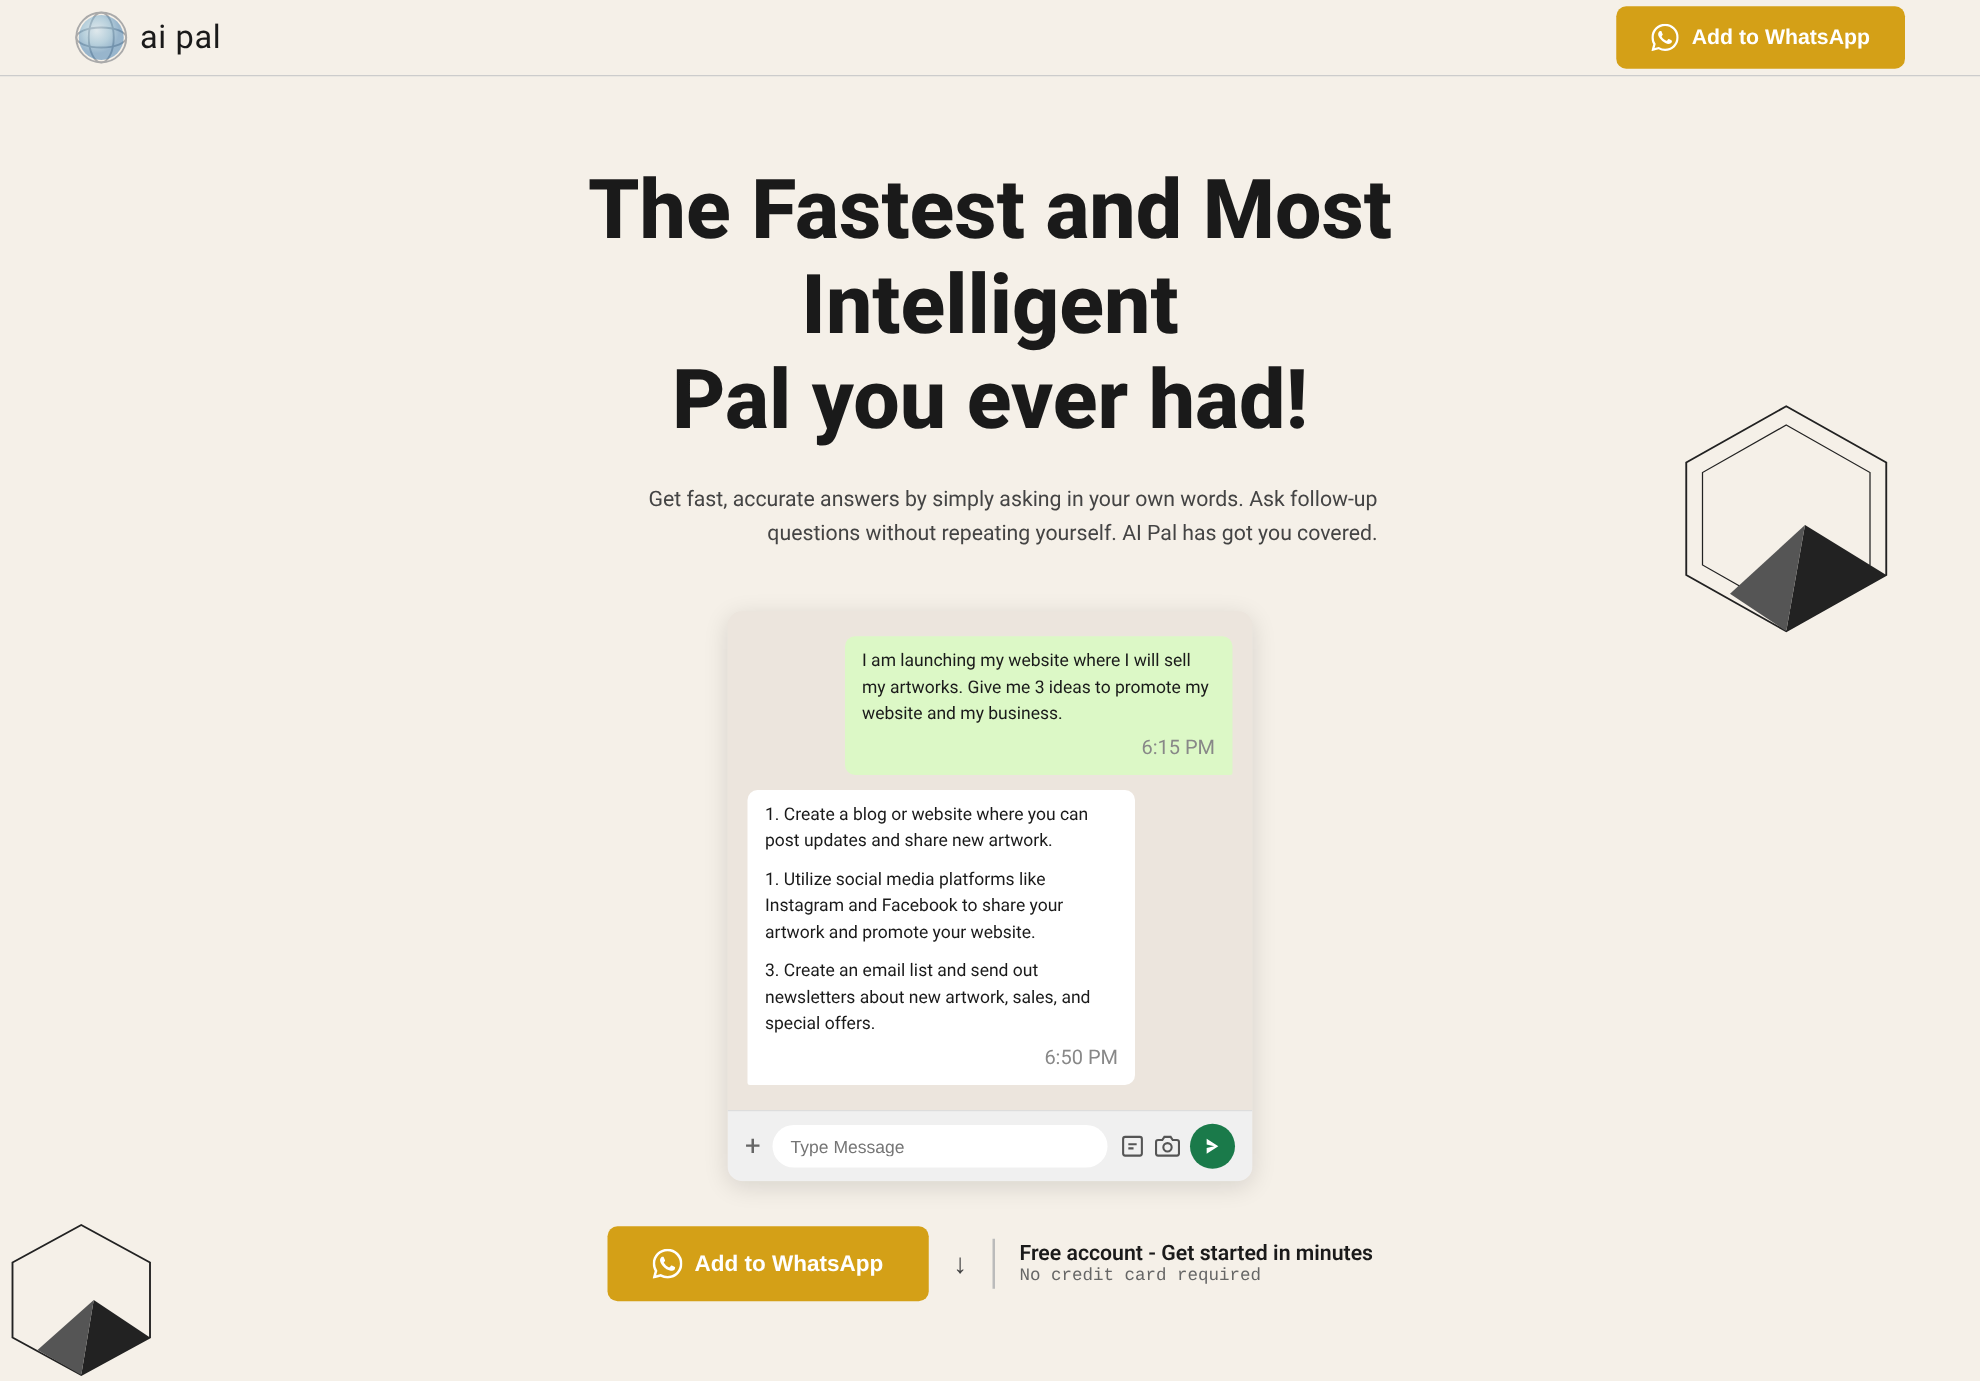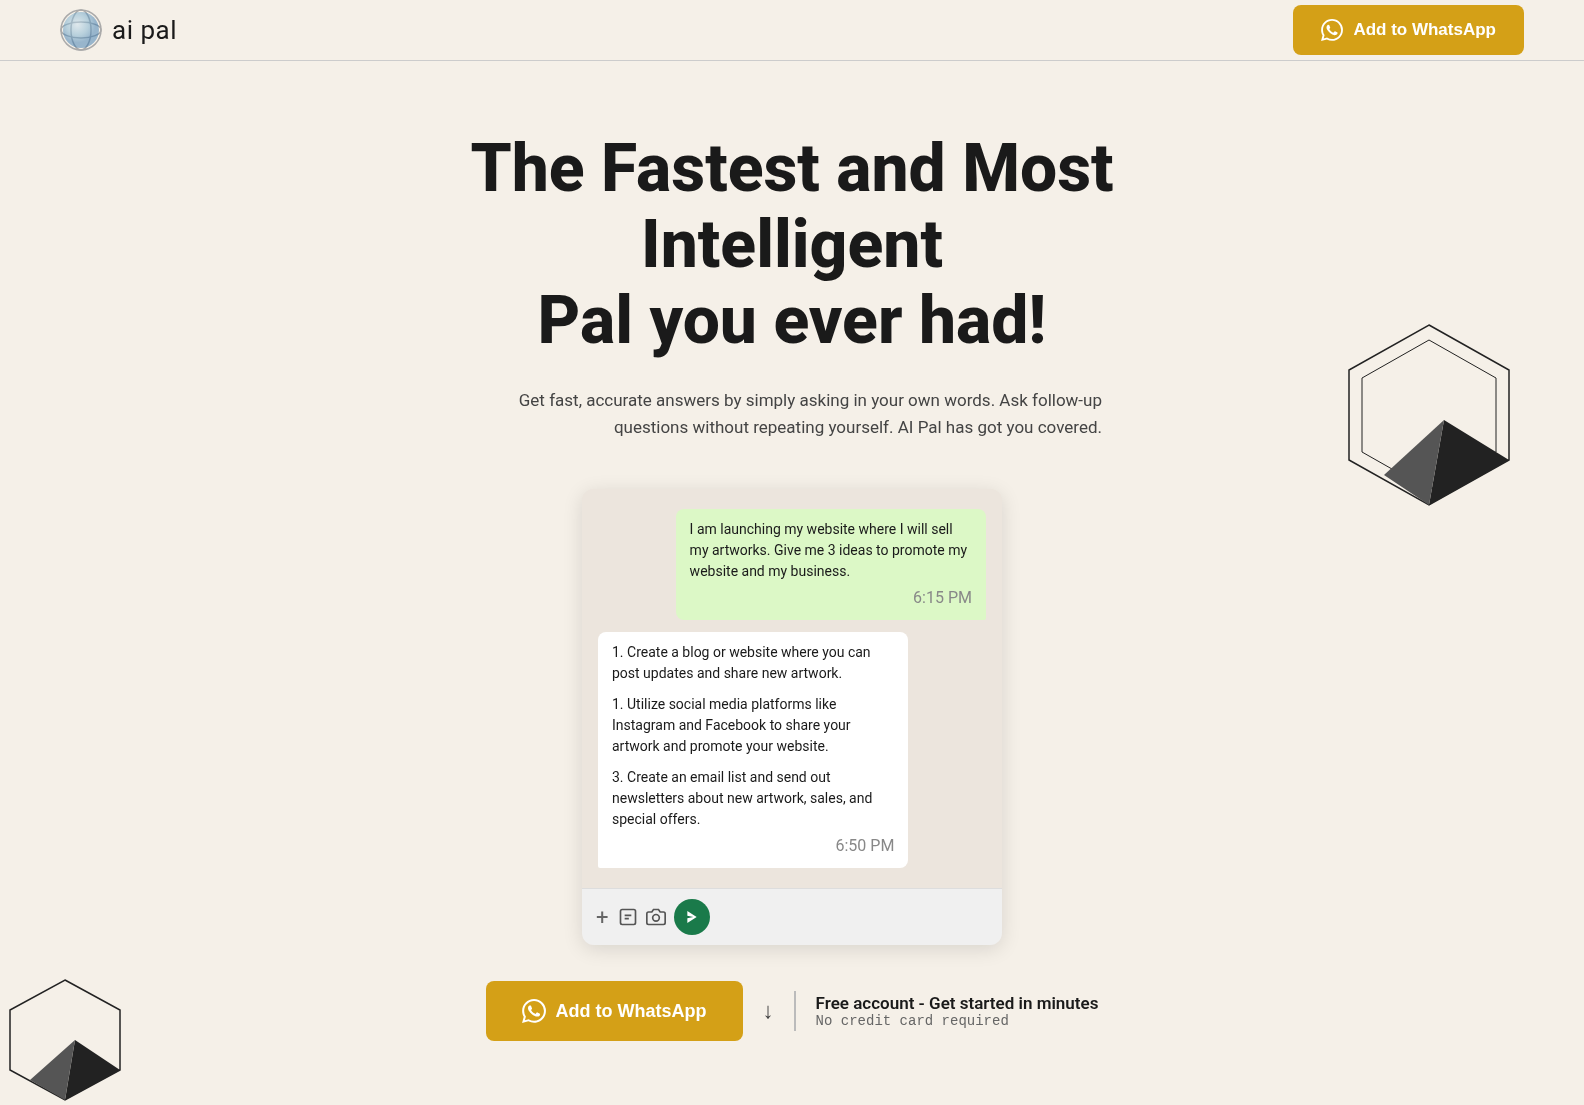--- a/index.html
+++ b/index.html
@@ -311,20 +311,21 @@
         <p style="margin-bottom:10px;">1. Create a blog or website where you can post updates and share new artwork.</p>
         <p style="margin-bottom:10px;">1. Utilize social media platforms like Instagram and Facebook to share your artwork and promote your website.</p>
         <p>3. Create an email list and send out newsletters about new artwork, sales, and special offers.</p>
         <div class="msg-time">6:50 PM</div>
       </div>
 
     </div>
 
     <div class="chat-input-area">
       <span class="chat-input-plus">+</span>
+      <input class="chat-input-field" type="text" placeholder="Type Message" style="">
       <div class="chat-input-icons">
 
         <button class="chat-icon-btn">
           <svg width="20" height="20" viewBox="0 0 24 24" fill="none" stroke="#555" stroke-width="2">
             <rect x="3" y="3" width="18" height="18" rx="2"></rect>
             <line x1="8" y1="10" x2="16" y2="10"></line>
             <line x1="8" y1="14" x2="13" y2="14"></line>
           </svg>
         </button>
 

